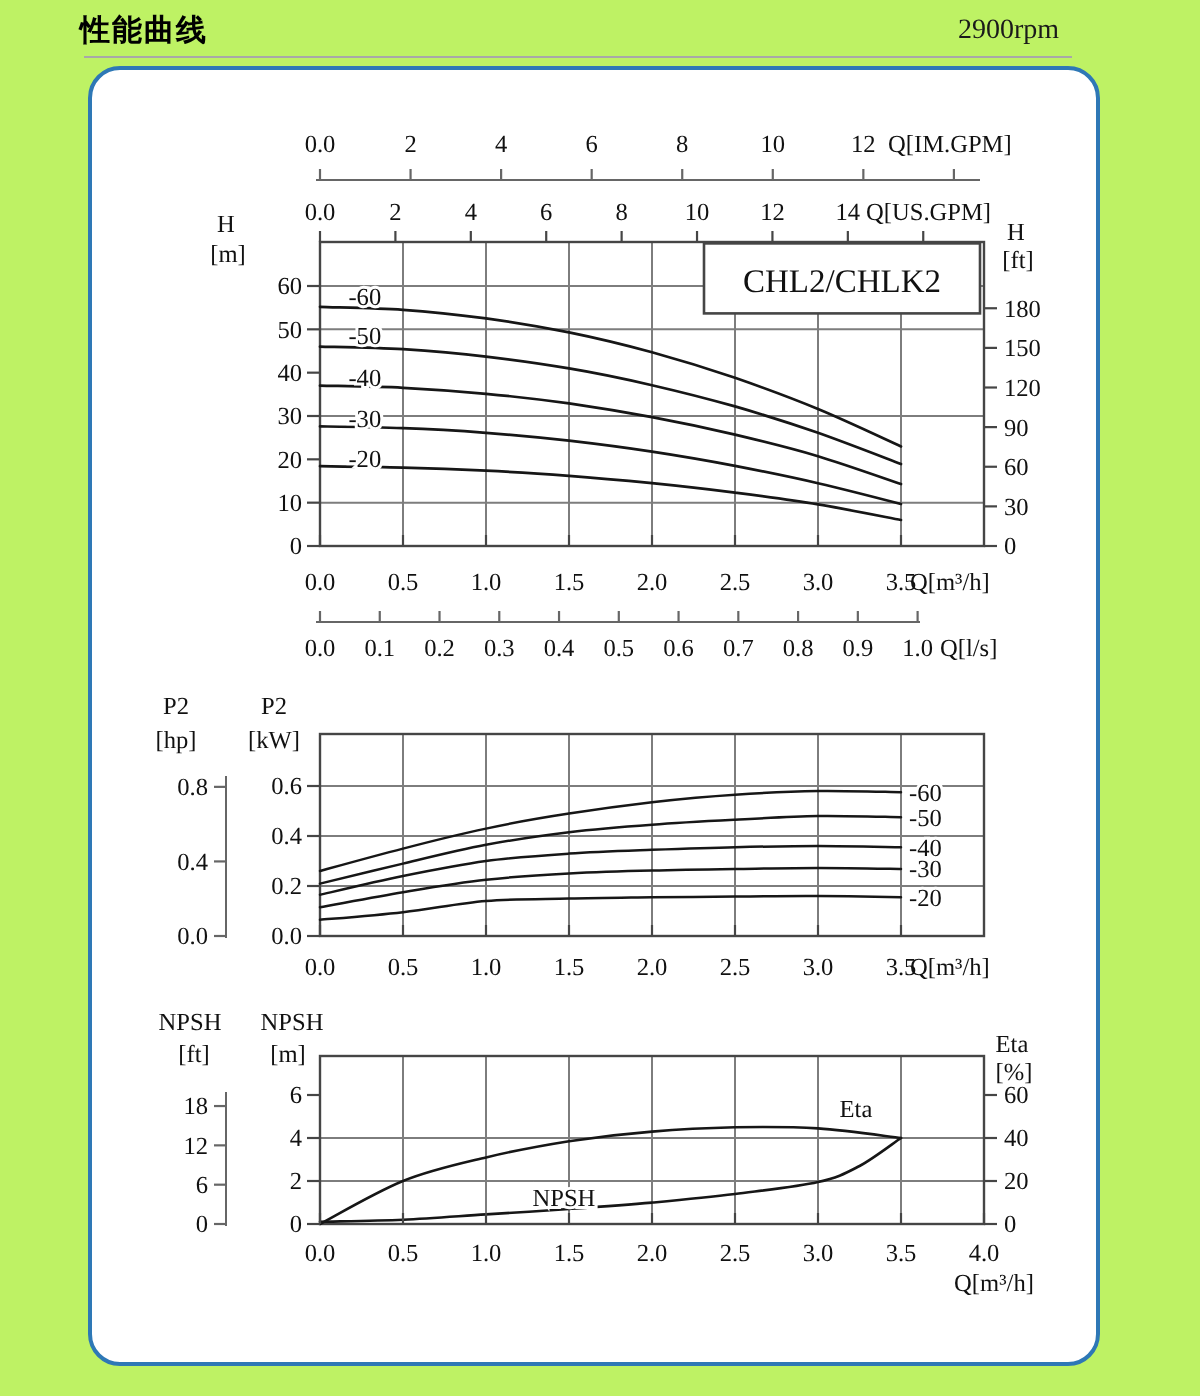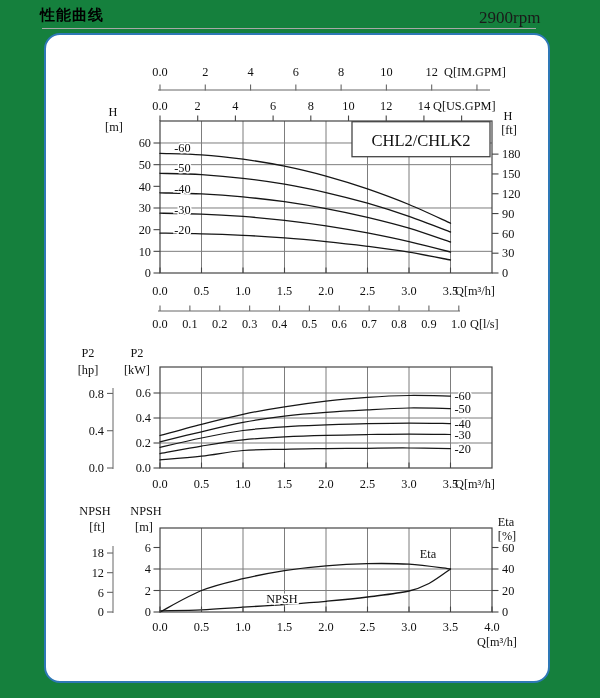--- a/index.html
+++ b/index.html
@@ -1,20 +1,20 @@
 <!DOCTYPE html>
 <html><head>
 <meta charset="utf-8">
 <style>
   html,body{margin:0;padding:0;background:#ffffff;}
-  .page{position:relative;width:600px;height:698px;background:#15803d;overflow:hidden;
+  .page{position:relative;width:600px;height:698px;background:#bef264;overflow:hidden;
         font-family:"Liberation Serif","DejaVu Serif",serif;color:#111;}
   .hdr-title{position:absolute;left:40px;top:6px;font-family:"DejaVu Sans","Liberation Sans",sans-serif;
         font-weight:bold;font-size:15px;letter-spacing:1px;color:#000;}
-  .hdr-rpm{position:absolute;left:479px;top:8px;font-size:17px;color:#1a1a1a;}
+  .hdr-rpm{position:absolute;left:479px;top:8px;font-size:14px;color:#1a1a1a;}
   .hdr-rule{position:absolute;left:42px;top:28px;width:494px;height:0;border-top:1px solid #a8a8a8;}
   .frame{position:absolute;left:44px;top:33px;width:502px;height:646px;border:2px solid #2e78b6;border-radius:16px;background:#fff;}
   #charts{position:absolute;left:0;top:0;}
   #charts text{font-family:"Liberation Serif","DejaVu Serif",serif;fill:#111;}
 </style>
 </head>
 <body>
 
 <div class="page">
   <div class="hdr-title">性能曲线</div>

